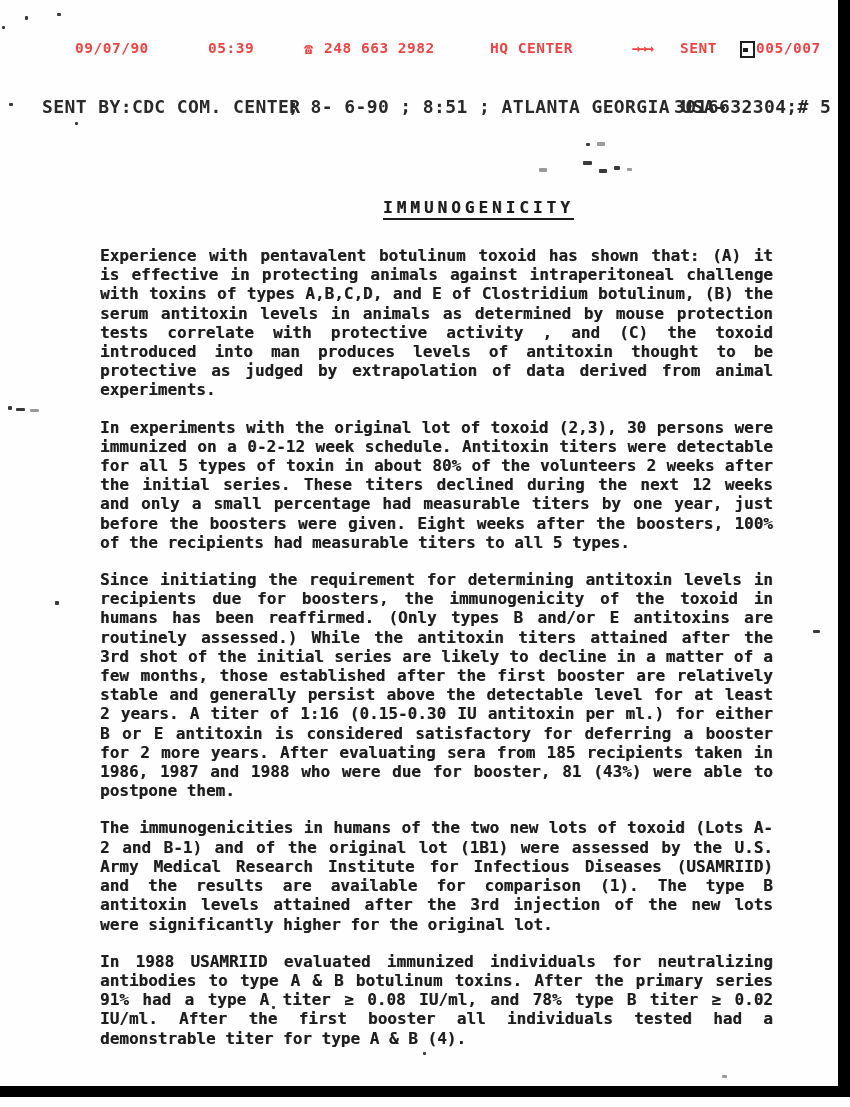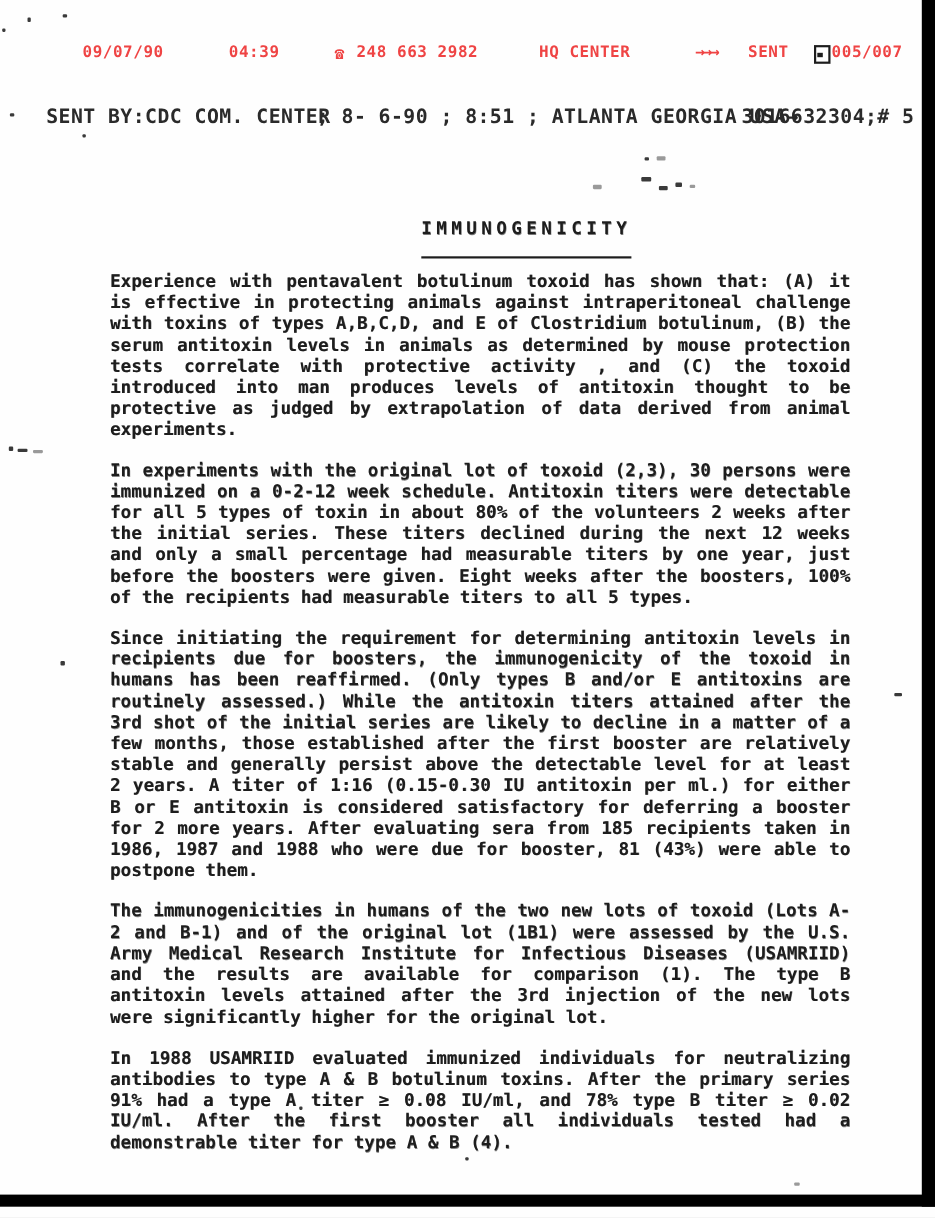--- a/index.html
+++ b/index.html
@@ -39,21 +39,21 @@
     font-size:18px;font-weight:600;color:#2a2a2a;letter-spacing:0.4px;
   }
   .trans-line span{position:absolute;white-space:nowrap;}
   .t-sentby{left:42px;}
   .t-details{left:288px;}
   .t-faxid{left:674px;}
   
   .doc-title{
     position:absolute;left:383px;top:198px;
     font-size:16px;font-weight:700;letter-spacing:4px;
-    border-bottom:2px solid #1d1d1d;padding-bottom:16px;
+    border-bottom:2px solid #1d1d1d;padding-bottom:1px;
     text-shadow:0.4px 0.3px 0.4px rgba(10,10,10,0.55);
     white-space:nowrap;
   }
   .doc-body{
     position:absolute;left:100px;top:246px;width:673px;
     font-size:16px;font-weight:700;line-height:19.2px;
     text-align:justify;
     text-shadow:0.4px 0.3px 0.4px rgba(10,10,10,0.5);
   }
   .doc-body p{margin:0 0 18px 0;}
@@ -68,21 +68,21 @@
   .speck{position:absolute;background:#3a3a3a;border-radius:1px;}
   .speck.lt{background:#9a9a9a;}
 </style>
 </head>
 <body>
 
 <div class="page">
 
   <div class="fax-header">
     <span class="hdr-date">09/07/90</span>
-    <span class="hdr-time">04:39</span>
+    <span class="hdr-time">05:39</span>
     <span class="hdr-phone-icon">☎</span>
     <span class="hdr-phone">248 663 2982</span>
     <span class="hdr-sender">HQ CENTER</span>
     <span class="hdr-arrows">→→→</span>
     <span class="hdr-recipient">SENT</span>
     <span class="page-icon"></span>
     <span class="hdr-pagecount">005/007</span>
   </div>
 
   <div class="trans-line">

